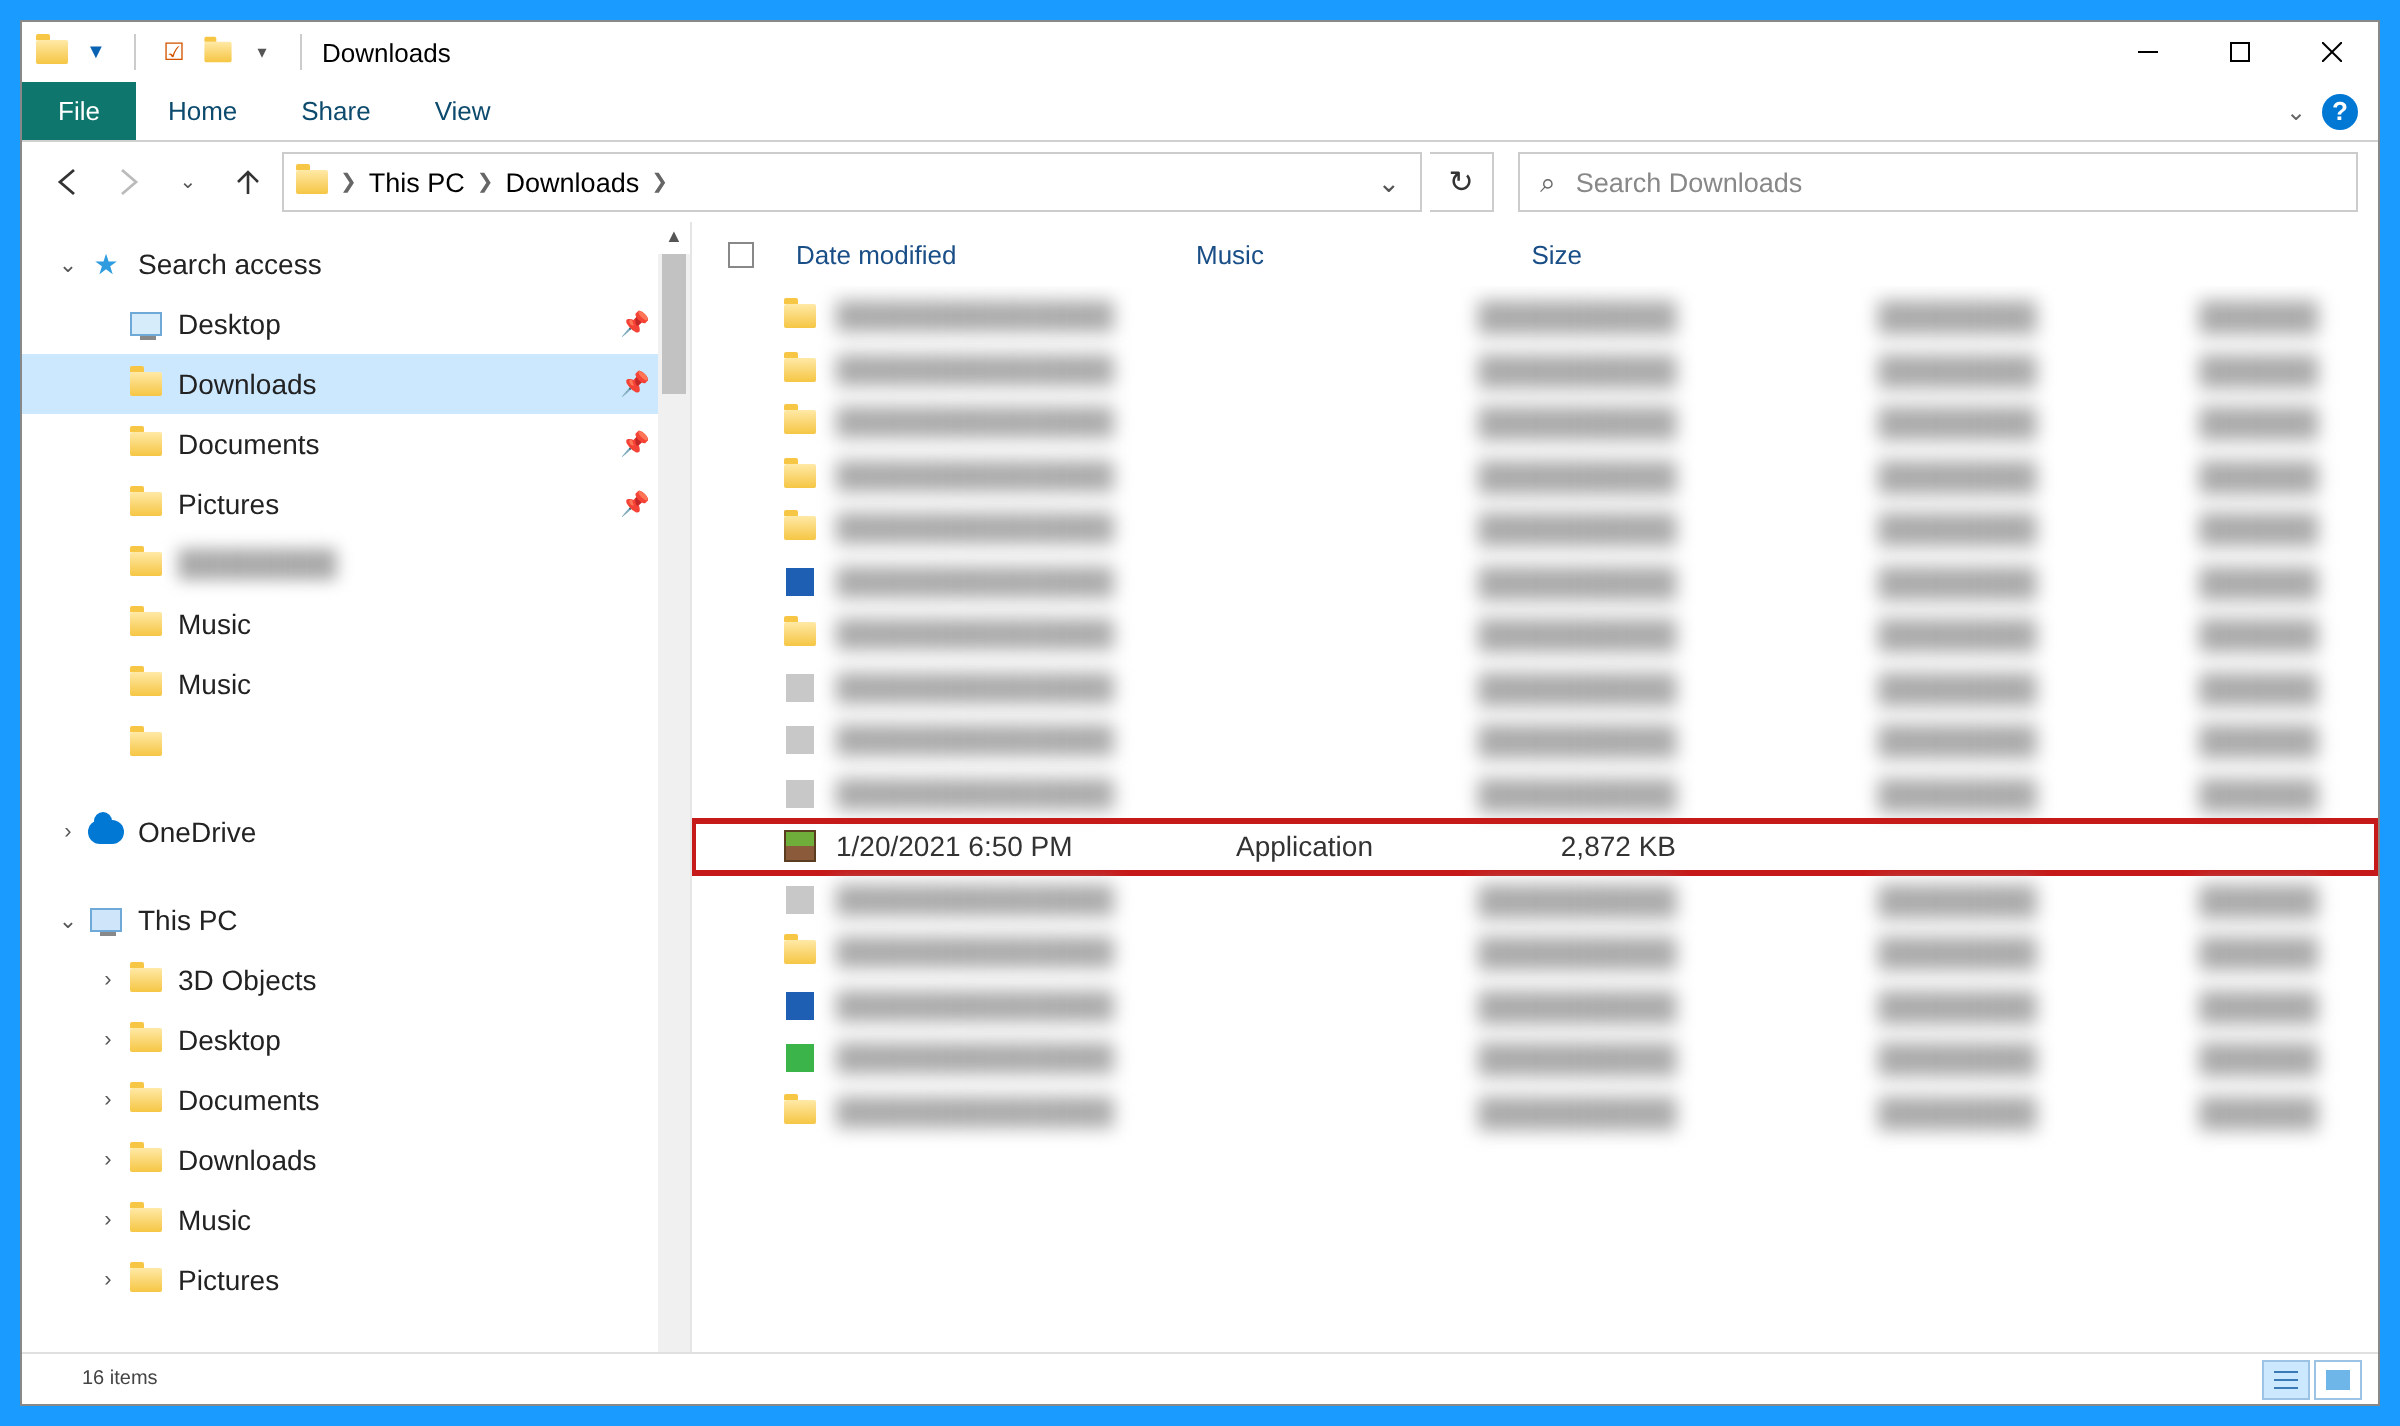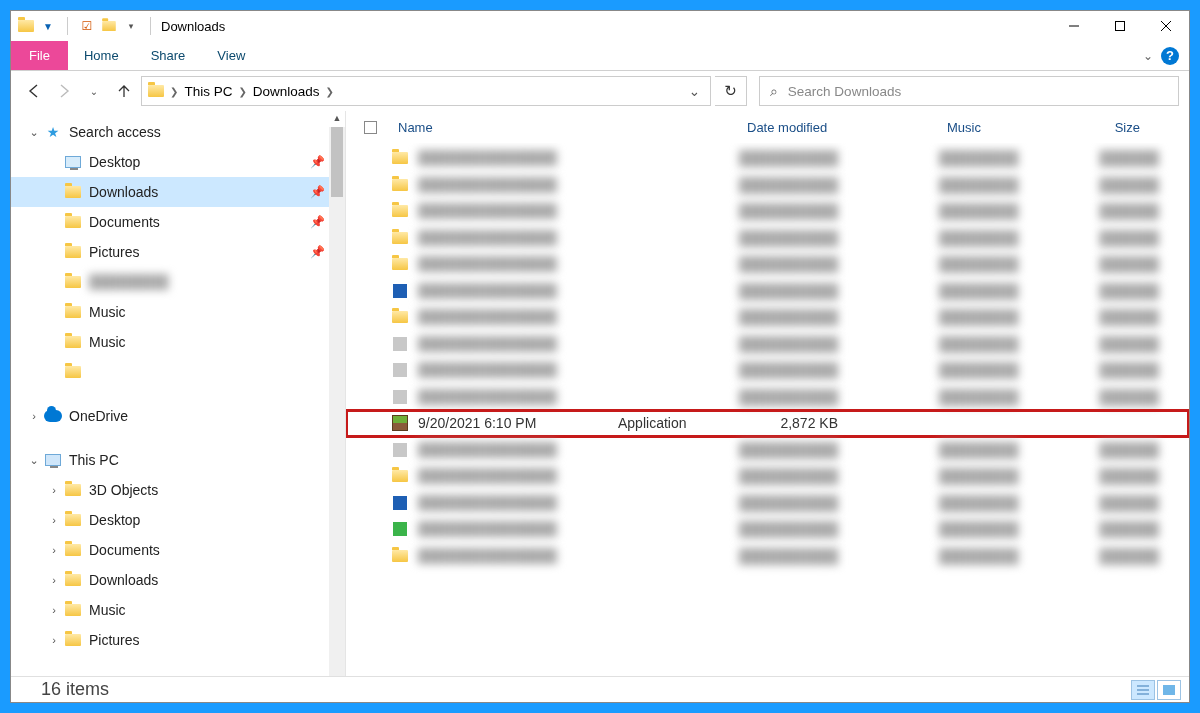--- a/index.html
+++ b/index.html
@@ -11,21 +11,21 @@
   .titlebar { height:30px; display:flex; align-items:center; padding:0 0 0 6px; font-size:12px; color:#000; }
   .titlebar .qat { display:flex; align-items:center; gap:4px; }
   .titlebar .qat-icon { width:18px; height:22px; display:flex; align-items:center; justify-content:center; }
   .titlebar .sep { width:1px; height:18px; background:#ccc; margin:0 6px; }
   .titlebar .title-text { margin-left:4px; font-size:13px; }
   .win-controls { margin-left:auto; display:flex; }
   .win-btn { width:46px; height:30px; display:flex; align-items:center; justify-content:center; font-size:11px; color:#000;}
 
   
   .ribbon { height:30px; display:flex; align-items:stretch; border-bottom:1px solid #d0d0d0; font-size:13px; }
-  .ribbon .file-tab { background:#ec4899; color:#fff; padding:0 18px; display:flex; align-items:center;}
+  .ribbon .file-tab { background:#0f766e; color:#fff; padding:0 18px; display:flex; align-items:center;}
   .ribbon .tab { padding:0 16px; display:flex; align-items:center; color:#0c4a6e;}
   .ribbon .right { margin-left:auto; display:flex; align-items:center; gap:8px; padding-right:10px;}
   .help-circle { width:18px; height:18px; border-radius:50%; background:#0078d4; color:#fff; font-size:13px; display:flex; align-items:center; justify-content:center; font-weight:bold;}
 
   
   .navbar { height:40px; display:flex; align-items:center; padding:4px 10px; gap:4px; }
   .nav-btn { width:26px; height:28px; display:flex; align-items:center; justify-content:center; color:#555; font-size:14px;}
   .nav-btn.disabled { color:#b0b0b0; }
   .breadcrumb-box { flex:1; height:30px; border:1px solid #ccc; display:flex; align-items:center; padding:0 4px; gap:2px; font-size:13.5px; min-width:0;}
   .bc-folder-icon { width:20px; height:20px; display:flex; align-items:center; justify-content:center; margin-right:2px;}
@@ -74,21 +74,21 @@
   .row .ricon { width:20px; height:20px; display:flex; align-items:center; justify-content:center; margin-right:8px;}
   .row .rname { flex:1; white-space:nowrap; overflow:hidden;}
   .row .rdate { width:200px; color:#555;}
   .row .rtype { width:150px; color:#555;}
   .row .rsize { width:100px; text-align:right; color:#555; padding-right:30px;}
   .row.blurred .rname, .row.blurred .rdate, .row.blurred .rtype, .row.blurred .rsize { filter:blur(4.5px); color:#aaa;}
   .row.highlight { outline:3px solid #c61a1a; outline-offset:-2px;}
   .row.highlight .rname,.row.highlight .rdate,.row.highlight .rtype,.row.highlight .rsize{color:#333;}
 
   
-  .statusbar { height:26px; border-top:1px solid #e0e0e0; display:flex; align-items:center; font-size:18px; color:#444; padding:0 8px;}
+  .statusbar { height:26px; border-top:1px solid #e0e0e0; display:flex; align-items:center; font-size:10px; color:#444; padding:0 8px;}
   .statusbar .status-text { padding-left:22px;}
   .view-switch { margin-left:auto; display:flex; gap:2px;}
   .view-btn { width:24px; height:20px; border:1px solid #9cc3e4; display:flex; align-items:center; justify-content:center; font-size:11px;}
   .view-btn.active { background:#cce8ff;}
 
   
   .folder-glyph { width:16px; height:12px; background:linear-gradient(#ffe9a6,#f6c644); border-radius:1px; position:relative;}
   .folder-glyph::before{content:''; position:absolute; top:-3px; left:0; width:7px; height:3px; background:#f6c644; border-radius:1px 1px 0 0;}
   .minecraft-glyph { width:16px; height:16px; background:linear-gradient(#6fae3a 0 50%, #8a5a3b 50% 100%); border:1px solid #5a3c1f;}
   .onedrive-glyph { width:18px; height:12px; background:#0078d4; border-radius:6px; position:relative;}
@@ -325,21 +325,20 @@
         <div class="arrow-up">▲</div>
         <div class="thumb"></div>
       </div>
     </div>
 
     <div class="filelist">
       <div class="columns">
         <div class="col col-check">
               <span class="box"></span>
             </div>
-        <div class="col col-name">Name</div>
         <div class="col col-date">Date modified</div>
         <div class="col col-type">Music</div>
         <div class="col col-size">Size</div>
       </div>
       <div class="rows" id="rows">
             <div class="row blurred ">
       <span class="rcheck"></span>
       <span class="ricon">
                 <span class="folder-glyph"></span>
               </span>
@@ -436,21 +435,21 @@
       <span class="rname">██████████████</span>
       <span class="rdate">██████████</span>
       <span class="rtype">████████</span>
       <span class="rsize">██████</span>
     </div>
             <div class="row  highlight">
       <span class="rcheck"></span>
       <span class="ricon">
                 <span class="minecraft-glyph"></span>
               </span>
-      <span class="rdate">9/20/2021 6:10 PM</span>
+      <span class="rdate">1/20/2021 6:50 PM</span>
       <span class="rtype">Application</span>
       <span class="rsize">2,872 KB</span>
     </div>
             <div class="row blurred ">
       <span class="rcheck"></span>
       <span class="ricon">
                 <span style="width:14px;height:14px;background:#c8c8c8;display:block;"></span>
               </span>
       <span class="rname">██████████████</span>
       <span class="rdate">██████████</span>

